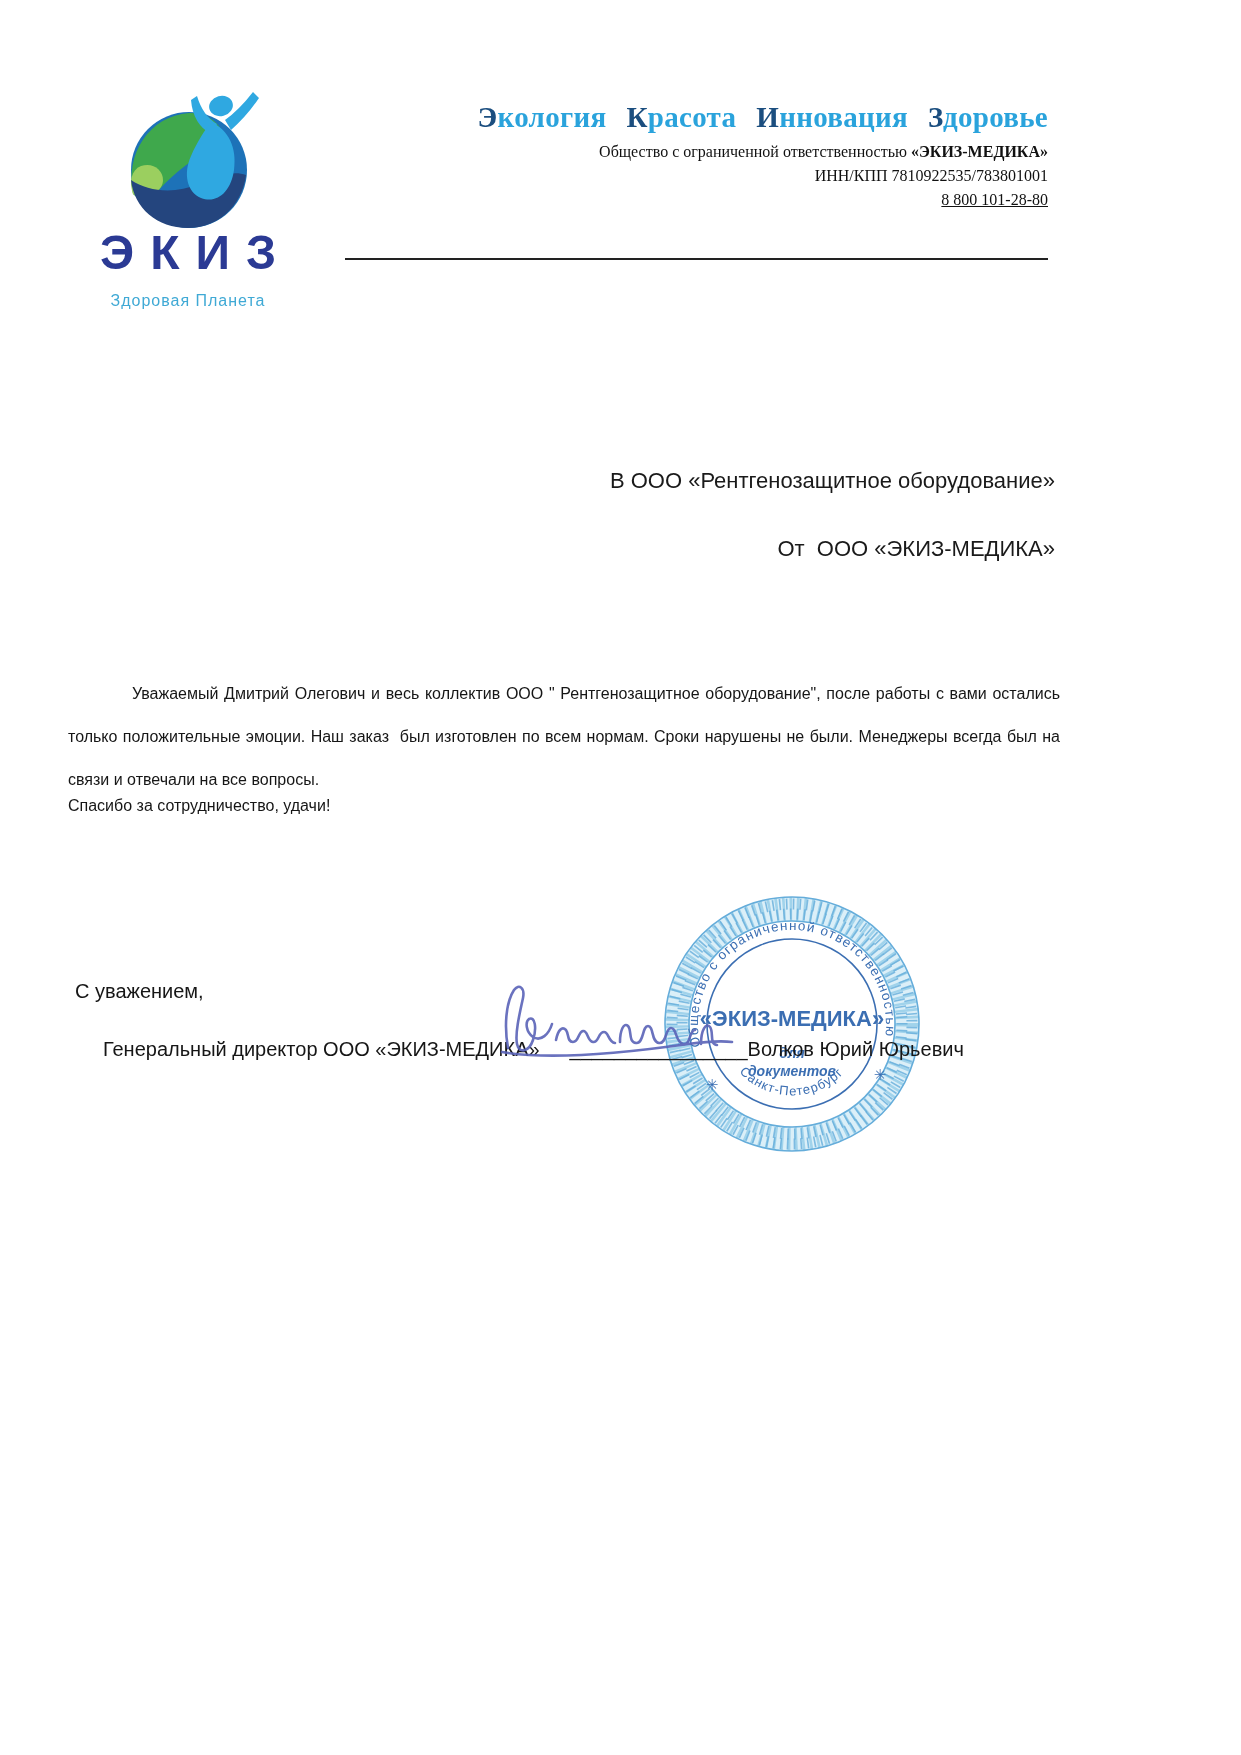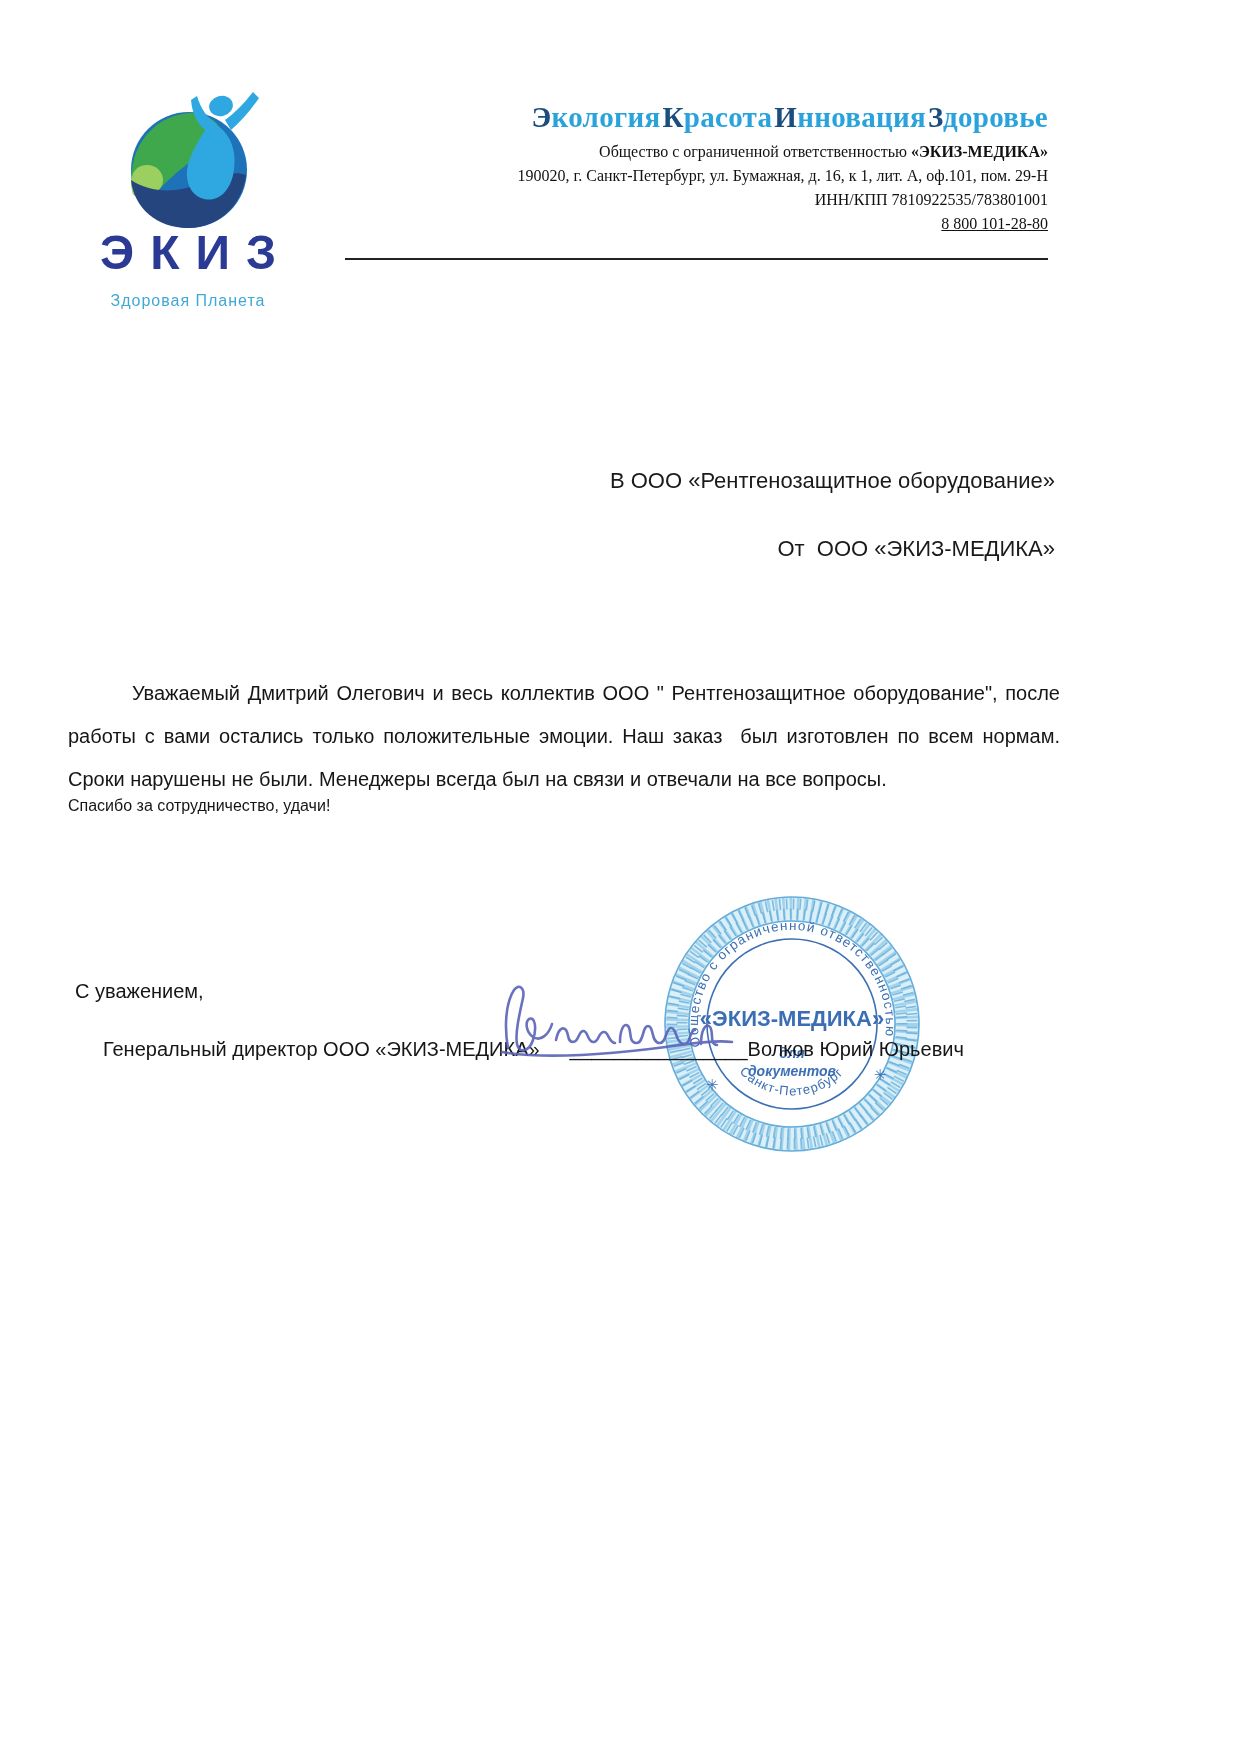--- a/index.html
+++ b/index.html
@@ -24,41 +24,41 @@
   }
   
   .head-block{
     position:absolute;left:345px;top:100px;width:703px;
     text-align:right;font-family:"Liberation Serif",serif;
   }
   .head-title{
     font-size:29px;font-weight:bold;line-height:34px;margin-bottom:6px;
     letter-spacing:.3px;white-space:nowrap;
   }
-  .head-title .w{margin-left:2px;}
+  .head-title .w{margin-left:20px;}
   .head-title .first{color:#1b4e7f;}
   .head-title .rest{color:#2aa3dc;}
   .head-line{font-size:16px;line-height:24px;color:#111;}
   .head-line b{font-weight:bold;}
   .head-link{color:#111;text-decoration:underline;}
   .head-rule{
     position:absolute;left:345px;top:258px;width:703px;height:0;
     border-top:2px solid #222;
   }
   
   .recipient-line{
     position:absolute;right:186px;white-space:pre-wrap;
     font-size:22px;color:#1a1a1a;
   }
   .recipient-to{top:468px;}
   .recipient-from{top:536px;}
   
   .body-par{
     position:absolute;left:68px;top:672px;width:992px;
-    font-size:20px;line-height:43px;text-align:justify;text-indent:64px;
+    font-size:16px;line-height:43px;text-align:justify;text-indent:64px;
     white-space:pre-wrap;color:#161616;
   }
   .thanks-line{position:absolute;left:68px;top:797px;font-size:16px;color:#161616;}
   .regards-line{position:absolute;left:75px;top:980px;font-size:20px;color:#161616;}
   
   .sign-row{
     position:absolute;left:103px;top:1038px;z-index:3;
     font-size:20px;color:#161616;white-space:nowrap;
   }
   .sign-blank{margin-left:30px;letter-spacing:0;}
@@ -100,21 +100,20 @@
     </svg>
     <div class="logo-acronym">ЭКИЗ</div>
     <div class="logo-tagline">Здоровая Планета</div>
   </div>
 
   <div class="head-block">
     <div class="head-title">
       <span class="w"><span class="first">Э</span><span class="rest">кология</span></span><span class="w"><span class="first">К</span><span class="rest">расота</span></span><span class="w"><span class="first">И</span><span class="rest">нновация</span></span><span class="w"><span class="first">З</span><span class="rest">доровье</span></span>
     </div>
     <div class="head-line"><span>Общество с ограниченной ответственностью </span><b>«ЭКИЗ-МЕДИКА»</b></div>
-    <div class="head-line">190020, г. Санкт-Петербург, ул. Бумажная, д. 16, к 1, лит. А, оф.101, пом. 29-Н</div>
     <div class="head-line">ИНН/КПП 7810922535/783801001</div>
     <div class="head-line"><span class="head-link">8 800 101-28-80</span></div>
   </div>
   <div class="head-rule"></div>
 
   <div class="recipient-line recipient-to">В ООО «Рентгенозащитное оборудование»</div>
   <div class="recipient-line recipient-from">От  ООО «ЭКИЗ-МЕДИКА»</div>
 
   <div class="body-par">Уважаемый Дмитрий Олегович и весь коллектив ООО " Рентгенозащитное оборудование", после работы с вами остались только положительные эмоции. Наш заказ  был изготовлен по всем нормам. Сроки нарушены не были. Менеджеры всегда был на связи и отвечали на все вопросы.</div>
   <div class="thanks-line">Спасибо за сотрудничество, удачи!</div>

